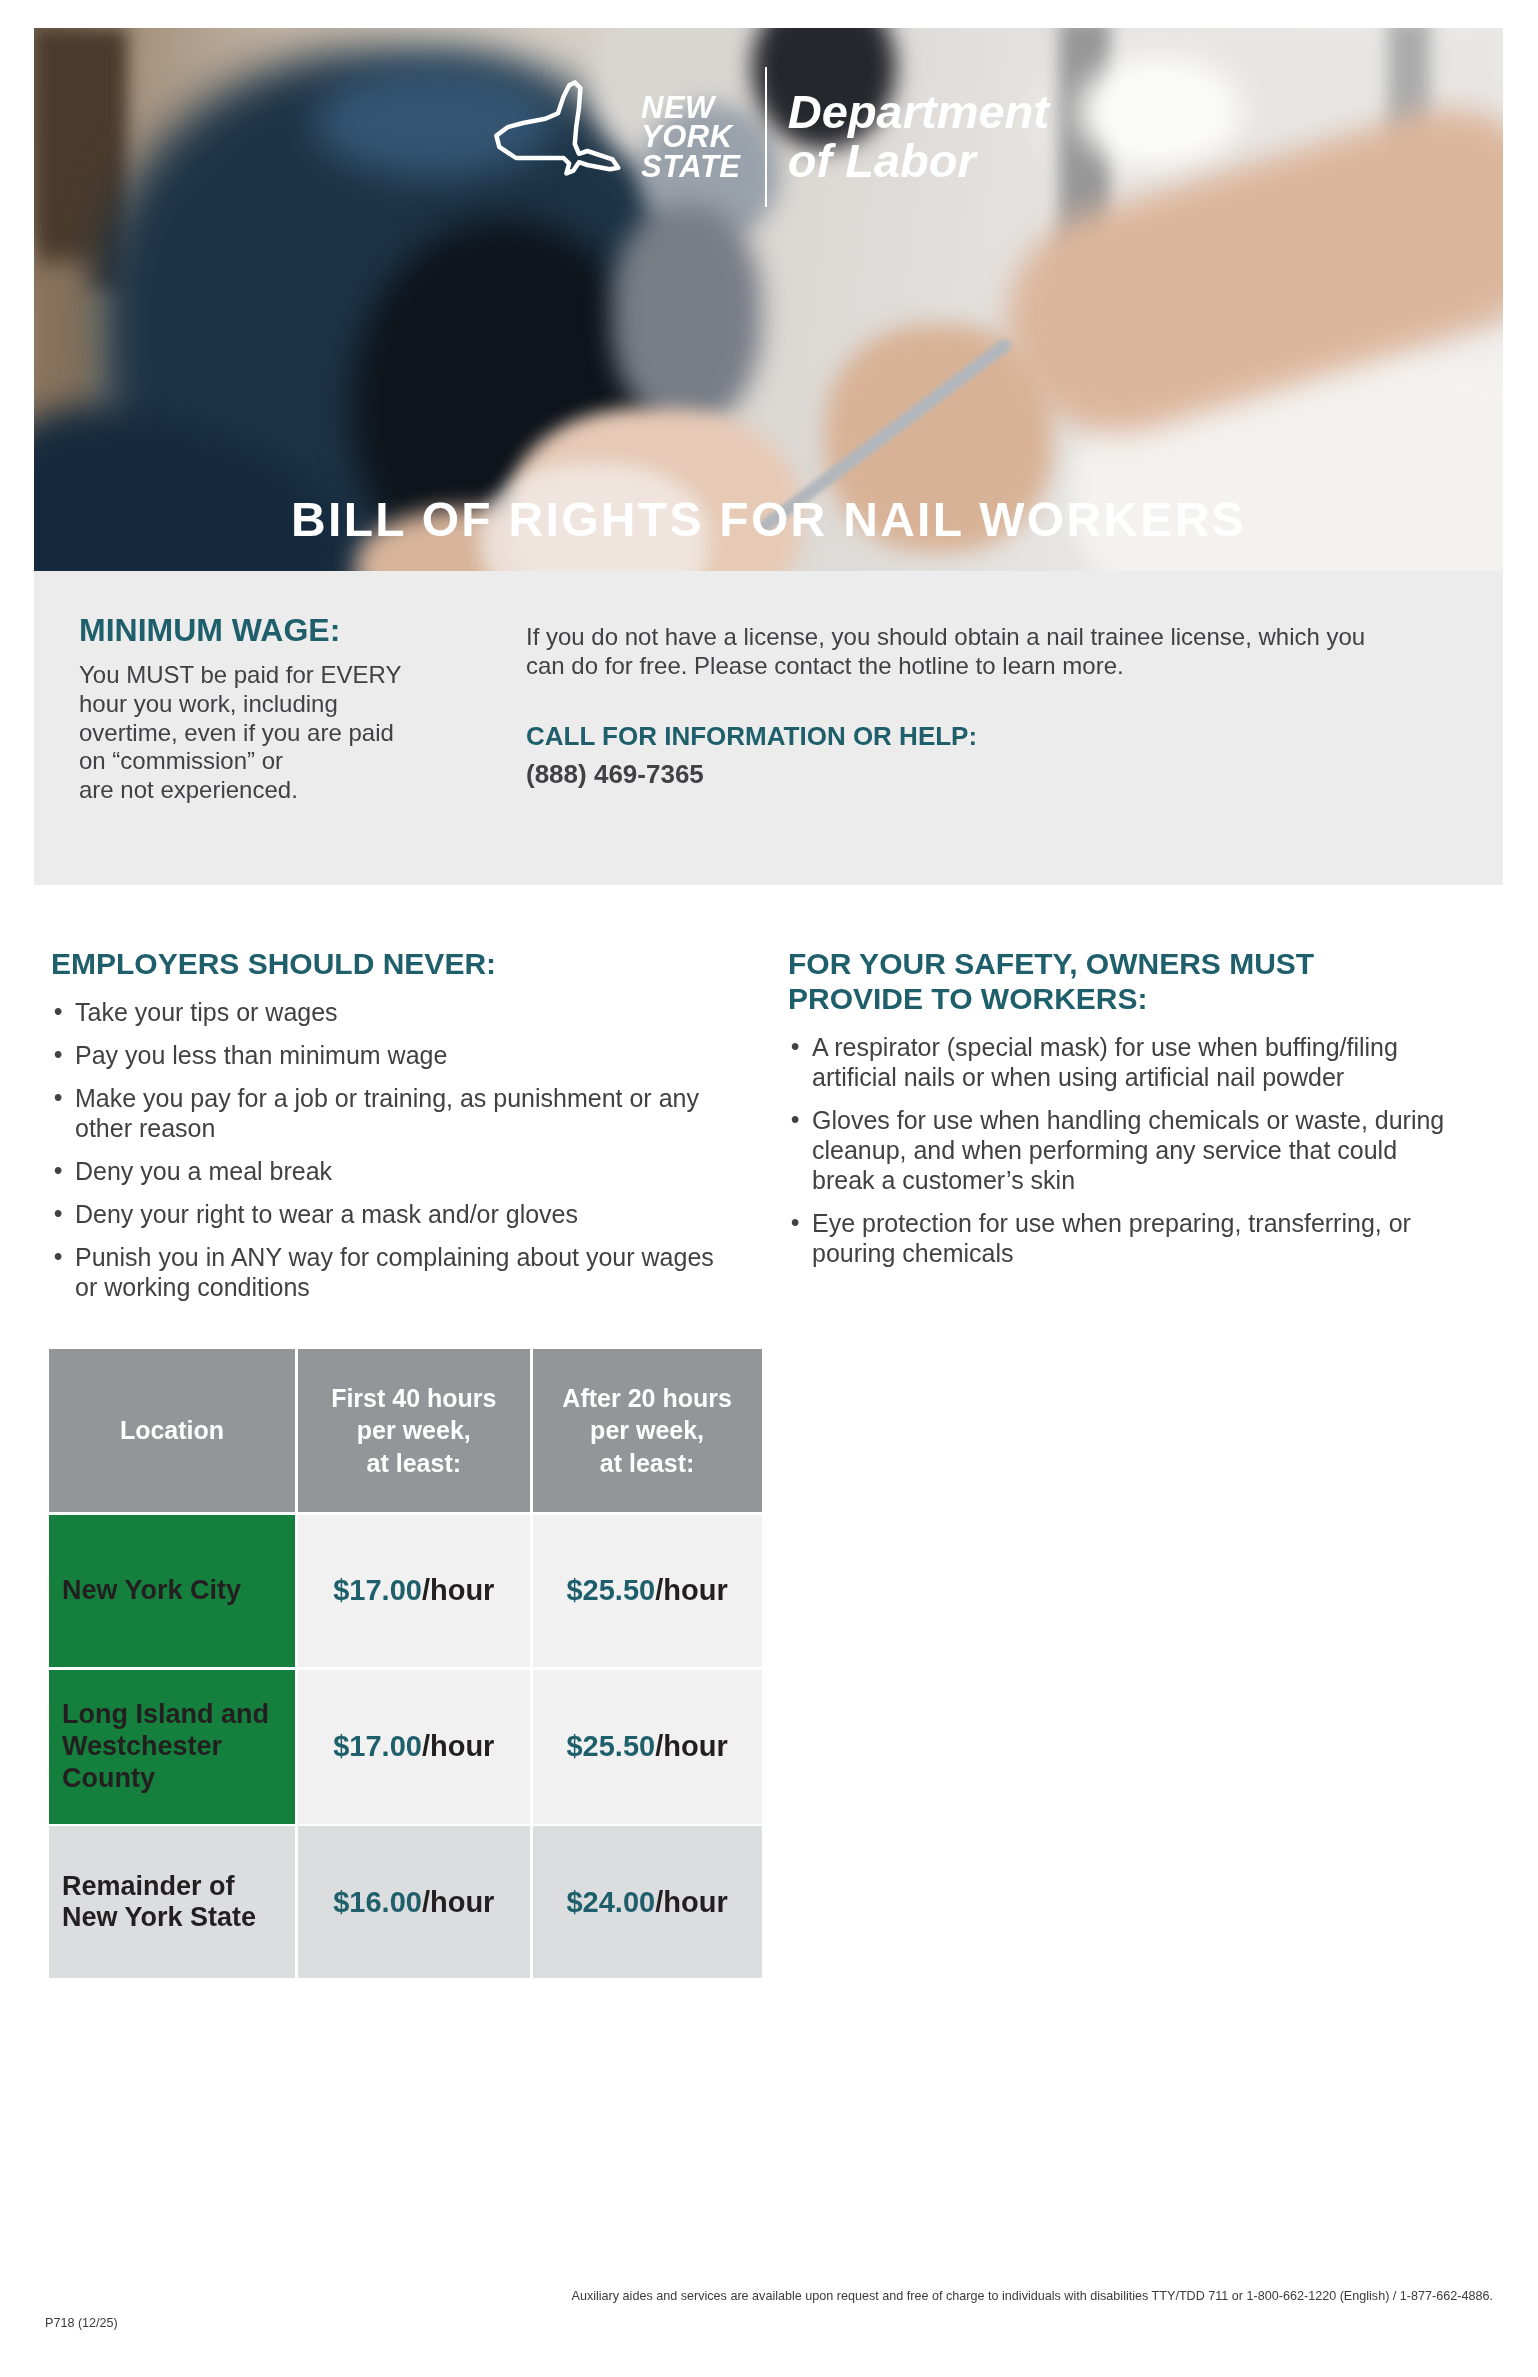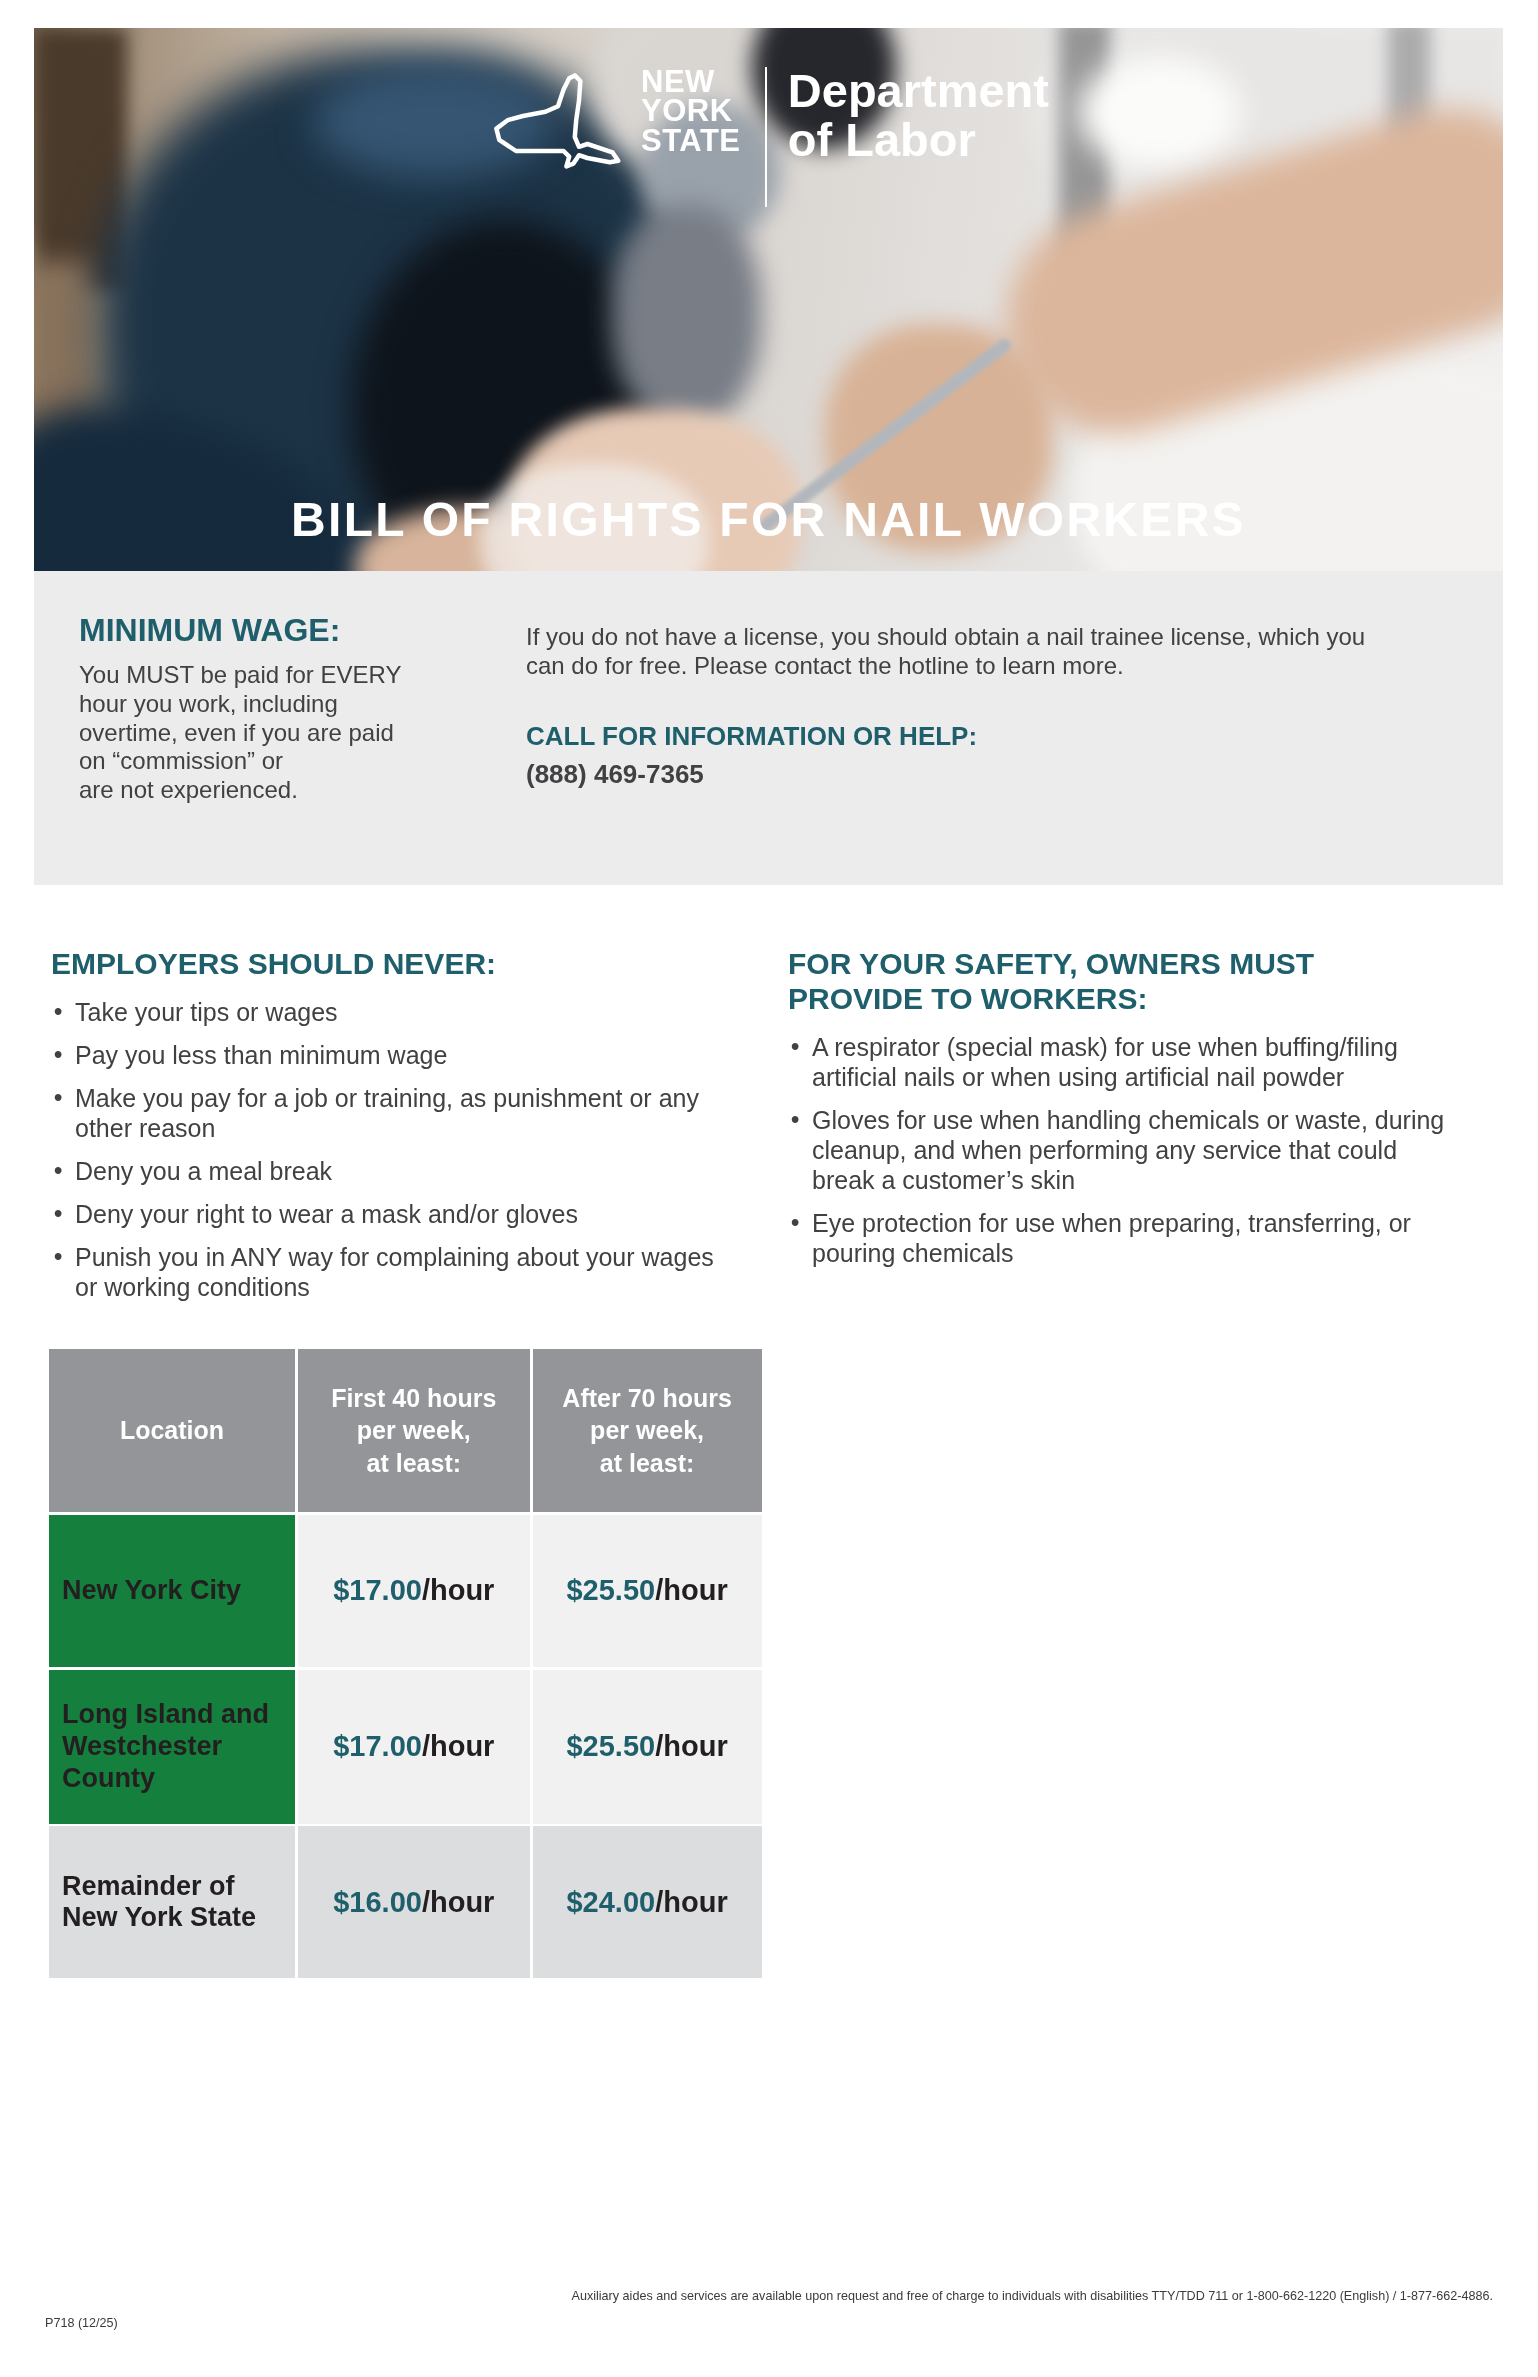--- a/index.html
+++ b/index.html
@@ -30,21 +30,21 @@
   .ph-shield{left:606px;top:75px;width:140px;height:140px;background:#99a1aa;border-radius:50%;filter:blur(11.2px);}
   .ph-hair{left:718px;top:-42px;width:144px;height:163px;background:#26272d;border-radius:50%;filter:blur(11.2px);}
   .ph-scarf{left:578px;top:177px;width:149px;height:219px;background:#787d86;border-radius:45%;filter:blur(13px);}
   .ph-arm2{left:322px;top:480px;width:252px;height:121px;background:#d7b49b;border-radius:45%;filter:blur(11.2px);}
   .ph-handc{left:791px;top:296px;width:228px;height:228px;background:#d8b296;border-radius:45%;filter:blur(11.2px);}
   .ph-glove{left:474px;top:380px;width:294px;height:219px;background:#e7cab6;border-radius:45%;filter:blur(9.3px);}
   .ph-glovewash{left:446px;top:436px;width:228px;height:154px;background:rgba(241,238,235,.75);border-radius:45%;filter:blur(9.3px);}
   .ph-file{left:695px;top:401px;width:312px;height:13px;background:#b2b7bd;filter:blur(1.9px);transform:rotate(-37deg);border-radius:6.5px;}
 
   
-  .logo{position:absolute;left:0;right:0;top:39px;display:flex;justify-content:center;align-items:flex-start;color:#fff;}
+  .logo{position:absolute;left:0;right:0;top:39px;display:flex;justify-content:center;align-items:center;color:#fff;font-style:italic;}
   .logo-state{font-weight:bold;font-size:31px;line-height:.95;letter-spacing:0.5px;margin-left:13px;}
   .logo-divider{width:2.8px;height:140px;background:#fff;margin:0 20.5px 0 24px;}
   .logo-dept{font-weight:bold;font-size:47px;line-height:1.04;}
   .logo-state span,.logo-dept span{display:block;}
 
   .hero-title{position:absolute;left:0;right:0;bottom:24px;text-align:center;color:#fff;
     font-size:48px;font-weight:bold;letter-spacing:2.3px;}
 
   
   .band{position:absolute;left:34px;top:571px;width:1469px;height:314px;background:#ECECED;}
@@ -173,21 +173,21 @@
       <li>Eye protection for use when preparing, transferring, or
 pouring chemicals</li>
     </ul>
   </section>
 
   <div class="wage">
     <div class="cell head">Location</div>
     <div class="cell head">First 40 hours
 per week,
 at least:</div>
-    <div class="cell head">After 70 hours
+    <div class="cell head">After 20 hours
 per week,
 at least:</div>
 
     <div class="cell loc">New York City</div>
     <div class="cell price">
         <span class="amt">$17.00</span>
         <span>/hour</span>
       </div>
     <div class="cell price">
         <span class="amt">$25.50</span>

